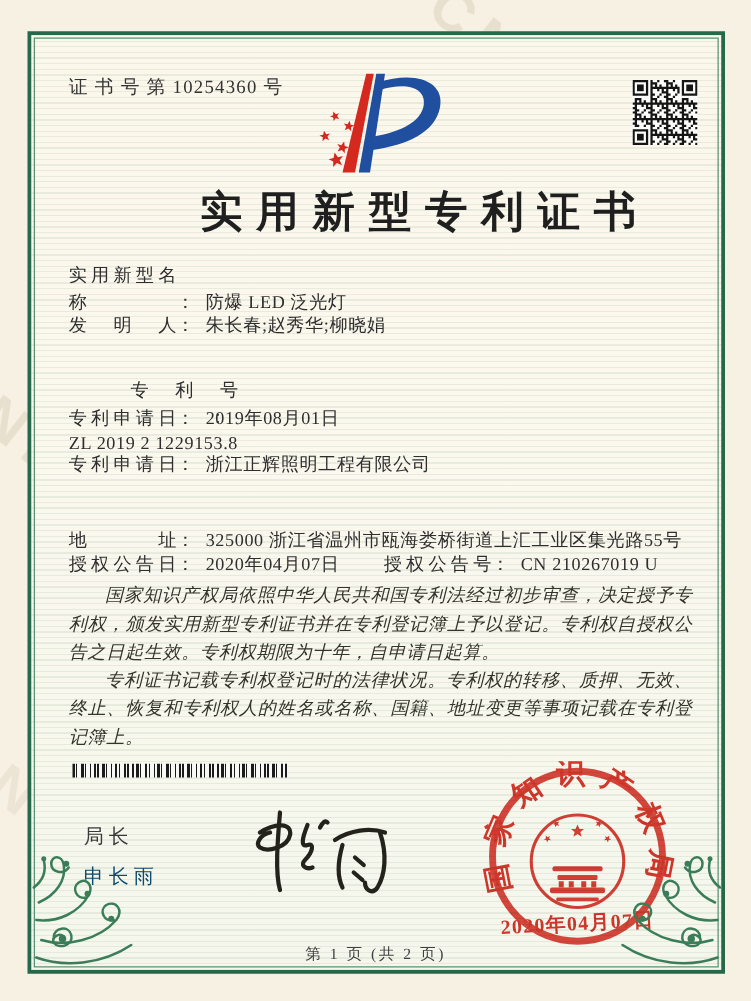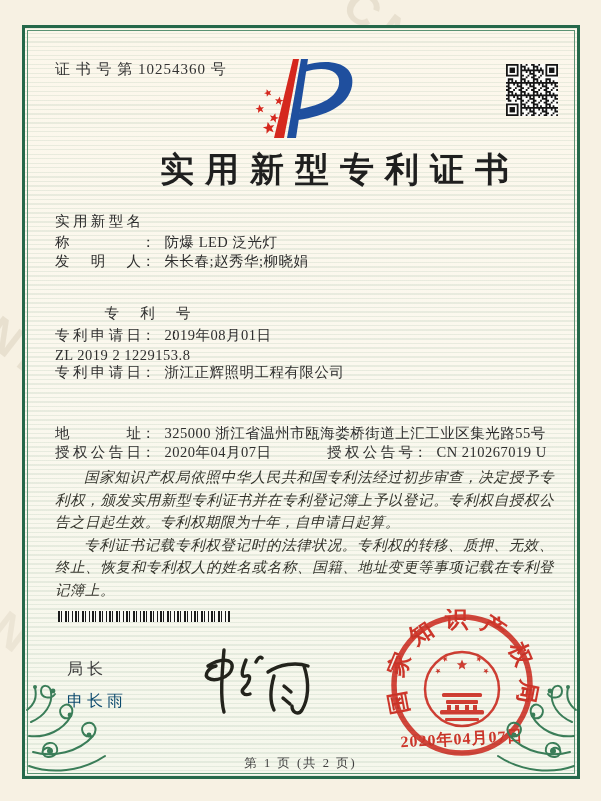--- a/index.html
+++ b/index.html
@@ -21,21 +21,21 @@
   .certno{position:absolute;left:55px;top:60px;font-size:15px;letter-spacing:1px;color:#333;}
 
   .title{position:absolute;left:0;top:147px;width:100%;text-align:center;font-size:34px;font-weight:bold;
          letter-spacing:11px;color:#1f1f1f;text-indent:11px;padding-left:34px;}
 
   .rows{position:absolute;left:55px;top:211px;width:500px;font-size:14.5px;color:#2e2e2e;}
   .row{position:absolute;left:0;display:flex;align-items:flex-end;line-height:21px;}
   .row .lab{flex:none;display:inline-block;width:86px;text-align:justify;text-align-last:justify;letter-spacing:0;}
   .row .col{flex:none;margin-right:9px;}
   .row .val{letter-spacing:0.5px;max-width:400px;}
-  .pair2{display:flex;align-items:flex-end;gap:20px;}
+  .pair2{display:flex;align-items:flex-end;}
   .grp1{display:flex;width:252px;}
 
   .body-text{position:absolute;left:55px;top:466px;width:499px;font-size:14.5px;line-height:22.5px;
              color:#34342c;font-style:italic;text-align:justify;}
   .body-text p{margin:0;text-indent:2em;letter-spacing:0.5px;}
 
   .barcode{position:absolute;left:58px;top:611px;width:172px;height:11px;
     background:repeating-linear-gradient(90deg,#1b1b1b 0 2px,#f8f8f4 2px 3px,#1b1b1b 3px 4px,#f8f8f4 4px 7px,#1b1b1b 7px 9px,#f8f8f4 9px 10px,#1b1b1b 10px 11px,#f8f8f4 11px 14px,#1b1b1b 14px 15px,#f8f8f4 15px 17px);}
 
   .sign-role{position:absolute;left:67px;top:659px;font-size:16px;letter-spacing:4px;color:#3a3a3a;}

